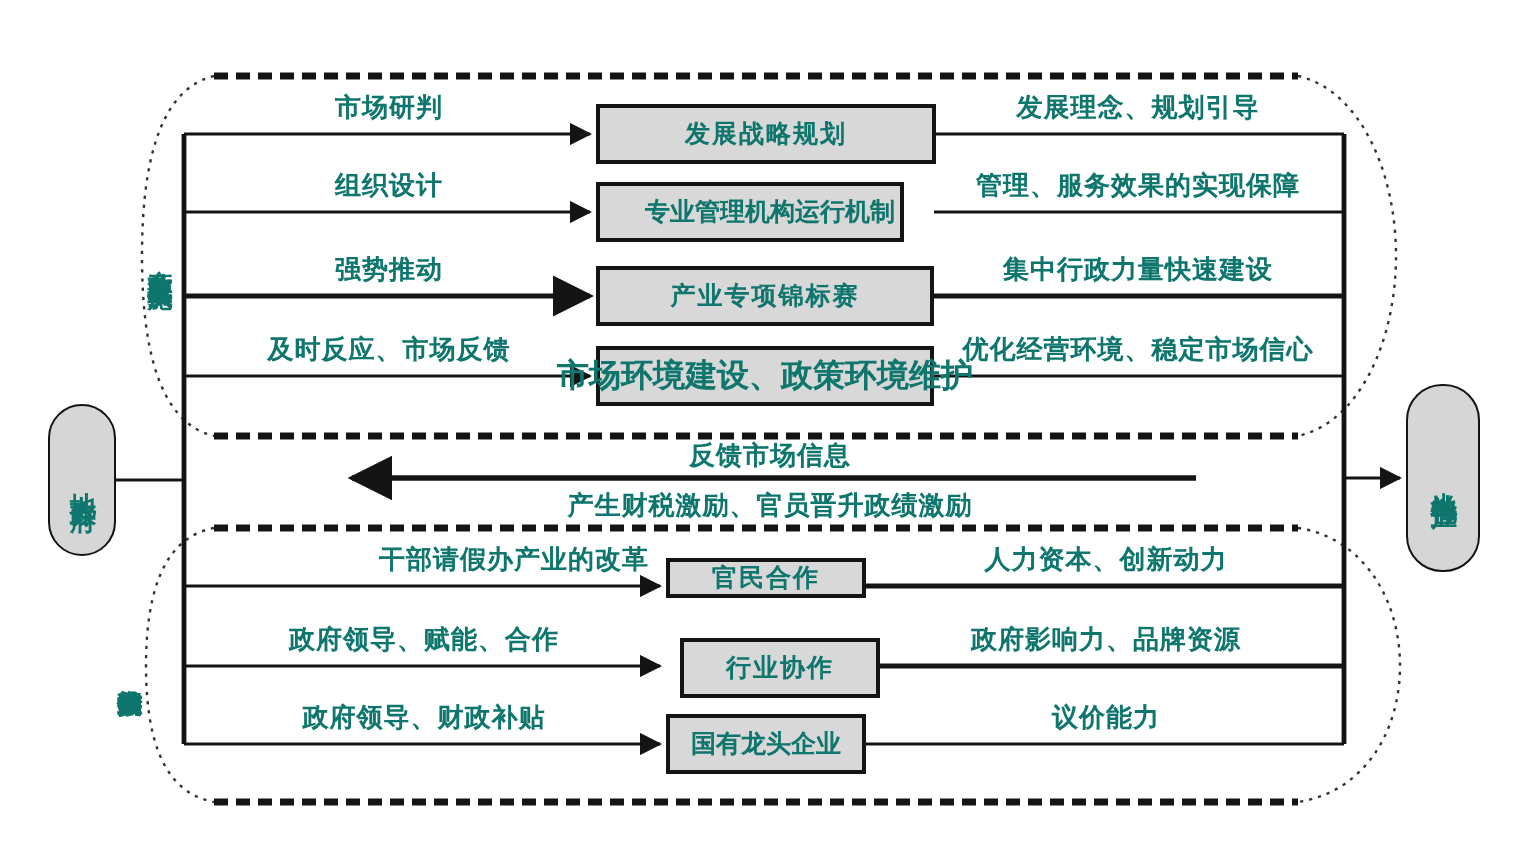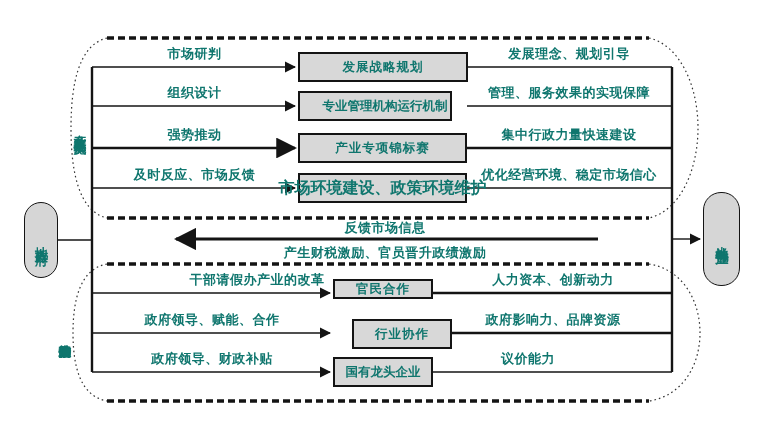--- a/index.html
+++ b/index.html
@@ -113,20 +113,20 @@
   <div class="lbl" style="left:464px;top:167px;width:210px;">优化经营环境、稳定市场信心</div>
 
   <div class="lbl" style="left:280px;top:220px;width:210px;">反馈市场信息</div>
   <div class="lbl" style="left:255px;top:245px;width:260px;">产生财税激励、官员晋升政绩激励</div>
 
   <div class="lbl" style="left:92px;top:272px;width:240px;padding-left:45px;">干部请假办产业的改革</div>
   <div class="box" style="left:333px;top:279px;width:100px;height:20px;">官民合作</div>
   <div class="lbl" style="left:433px;top:272px;width:240px;">人力资本、创新动力</div>
 
   <div class="lbl" style="left:92px;top:312px;width:240px;">政府领导、赋能、合作</div>
-  <div class="box" style="left:352px;top:319px;width:100px;height:30px;">行业协作</div>
+  <div class="box" style="left:340px;top:319px;width:100px;height:30px;">行业协作</div>
   <div class="lbl" style="left:433px;top:312px;width:240px;">政府影响力、品牌资源</div>
 
   <div class="lbl" style="left:92px;top:351px;width:240px;">政府领导、财政补贴</div>
   <div class="box" style="left:333px;top:357px;width:100px;height:30px;letter-spacing:0;">国有龙头企业</div>
-  <div class="lbl" style="left:408px;top:351px;width:240px;">议价能力</div>
+  <div class="lbl" style="left:433px;top:351px;width:240px;">议价能力</div>
 
 </div>
 
 </body></html>

